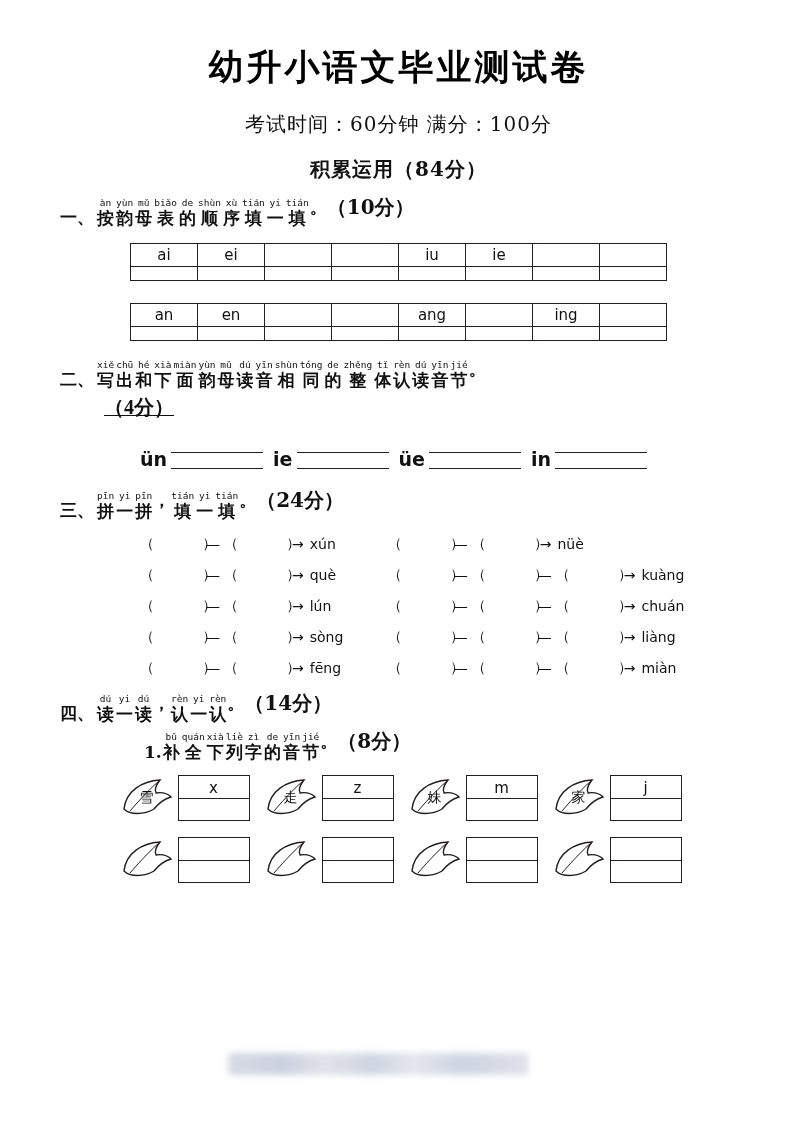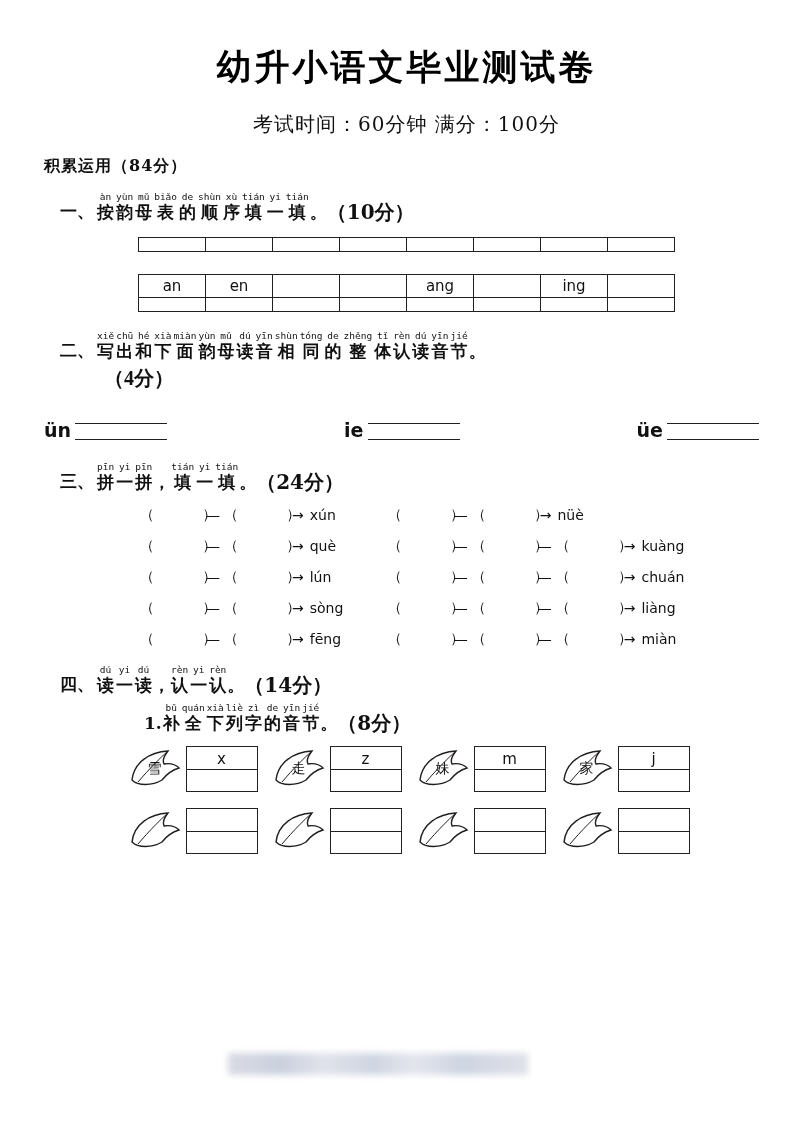--- a/index.html
+++ b/index.html
@@ -8,41 +8,42 @@
     background:#ffffff;
     font-family:"Liberation Serif", serif;
     color:#111;
     position:relative;
     overflow:hidden;
   }
   .page{
     position:relative;
     width:793px;height:1122px;
     box-sizing:border-box;
-    padding:26px 24px 0 44px;
+    padding:26px 40px 0 44px;
   }
   
   .title{
     text-align:center;
     font-size:35px;
     font-weight:bold;
     letter-spacing:3px;
     font-family:"DejaVu Serif", serif;
     margin-top:18px;
     color:#000;
   }
   .subtitle{
     text-align:center;
     font-size:20px;
     margin-top:20px;
     letter-spacing:1px;
     font-family:"DejaVu Serif", serif;
   }
   .section-head{
-    font-size:16px;
+    text-align:center;
+    font-size:20px;
     font-weight:bold;
     margin-top:18px;
     letter-spacing:1px;
     font-family:"DejaVu Serif", serif;
   }
   
   .q{
     margin-top:14px;
     position:relative;
   }
@@ -55,21 +56,21 @@
   }
   .q-num{
     flex:0 0 auto;
     padding-left:16px;
     padding-right:2px;
     white-space:nowrap;
   }
   .ruby-wrap{
     display:flex;
     flex-wrap:wrap;
-    align-items:flex-end;
+    align-items:flex-start;
   }
   .ruby{
     display:inline-flex;
     flex-direction:column;
     align-items:center;
     margin:0 1px;
   }
   .ruby .py{
     font-family:"DejaVu Sans Mono", monospace;
     font-size:9.5px;
@@ -110,21 +111,21 @@
     vertical-align:middle;
     font-family:"DejaVu Sans", sans-serif;
     font-size:15px;
     padding:0;
   }
   .grid tr.top td{height:22px;}
   .grid tr.bot td{height:13px;}
   
   .blanks-row{
     display:flex;
-    justify-content:space-between;
+    justify-content:center;
     align-items:flex-end;
     gap:0px;
     margin-top:24px;
   }
   .blank-item{
     display:flex;
     align-items:flex-end;
   }
   .blank-lbl{
     font-family:"DejaVu Sans", sans-serif;
@@ -292,20 +293,30 @@
             <span class="py">tián</span>
             <span class="han">填</span>
           </span>
         <span class="plain">。</span>
         <span class="score">（10分）</span>
       </span>
     </div>
 
     <table class="grid">
       <tbody>
+          <tr class="top">
+        <td>ai</td>
+        <td>ei</td>
+        <td></td>
+        <td></td>
+        <td>iu</td>
+        <td>ie</td>
+        <td></td>
+        <td></td>
+      </tr>
       <tr class="bot">
         <td></td>
             <td></td>
         <td></td>
             <td></td>
         <td></td>
             <td></td>
         <td></td>
             <td></td>
       </tr>
@@ -410,35 +421,39 @@
             <span class="py">yīn</span>
             <span class="han">音</span>
           </span>
         <span class="ruby">
             <span class="py">jié</span>
             <span class="han">节</span>
           </span>
         <span class="plain">。</span>
       </span>
     </div>
-    <div style="padding-left:60px;margin-top:6px;">
+    <div style="padding-left:60px;margin-top:6px;text-decoration:underline;">
       <span class="score">（4分）</span>
     </div>
 
     <div class="blanks-row">
       <div class="blank-item">
         <span class="blank-lbl">ün</span>
         <span class="blank-lines"></span>
       </div>
       <div class="blank-item">
         <span class="blank-lbl">ie</span>
         <span class="blank-lines"></span>
       </div>
       <div class="blank-item">
         <span class="blank-lbl">üe</span>
+        <span class="blank-lines"></span>
+      </div>
+      <div class="blank-item">
+        <span class="blank-lbl">in</span>
         <span class="blank-lines"></span>
       </div>
     </div>
   </div>
 
   <div class="q" style="margin-top:18px;">
     <div class="q-line">
       <span class="q-num">三、</span>
       <span class="ruby-wrap">
         <span class="ruby">

